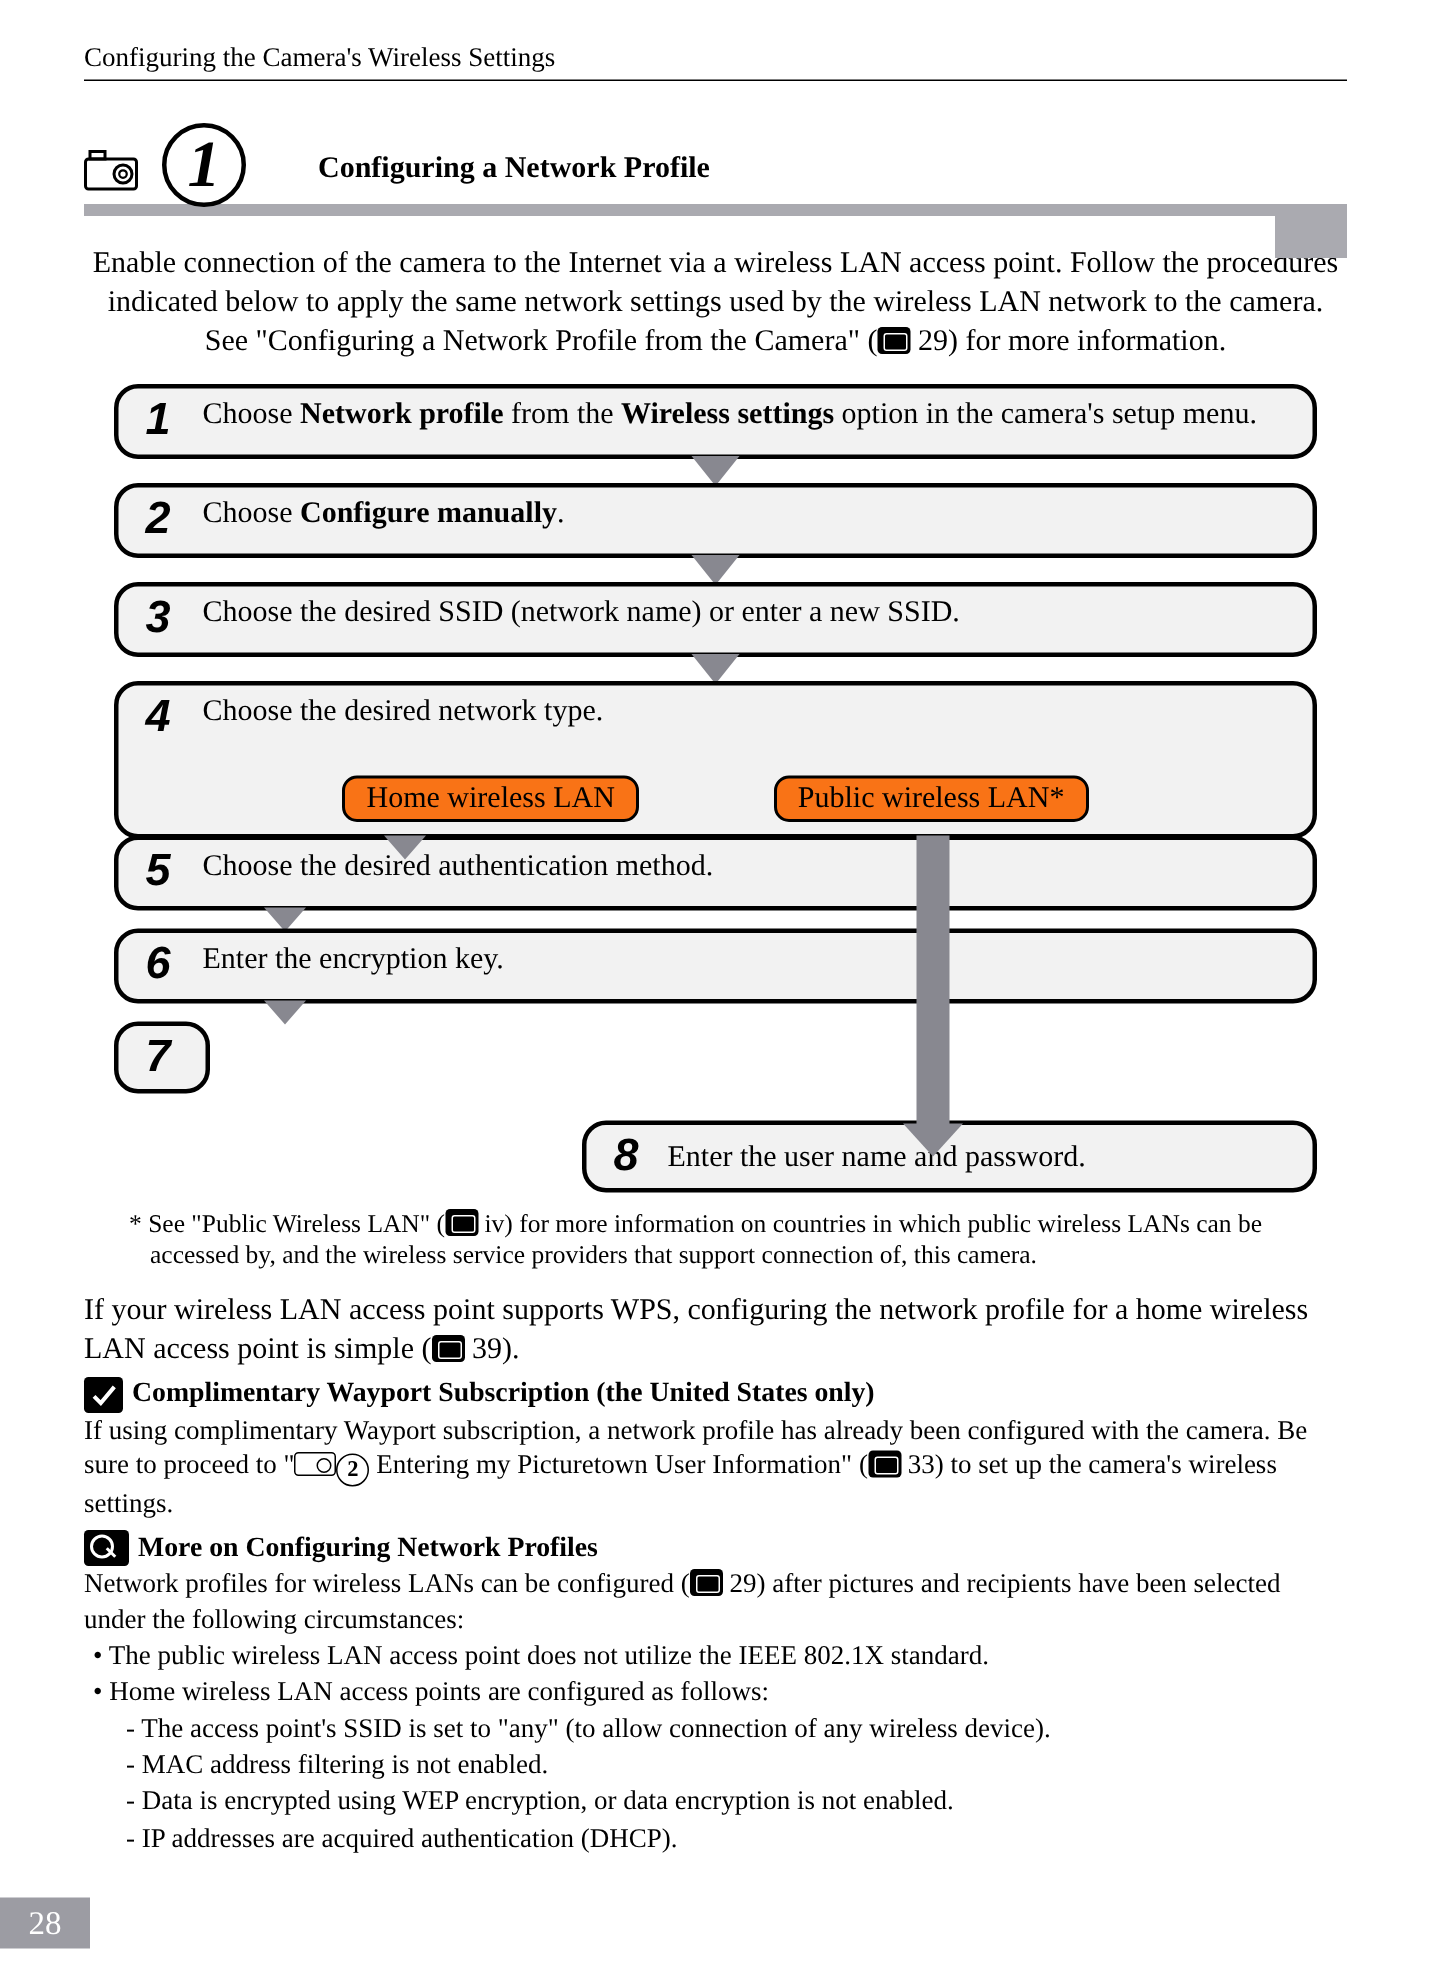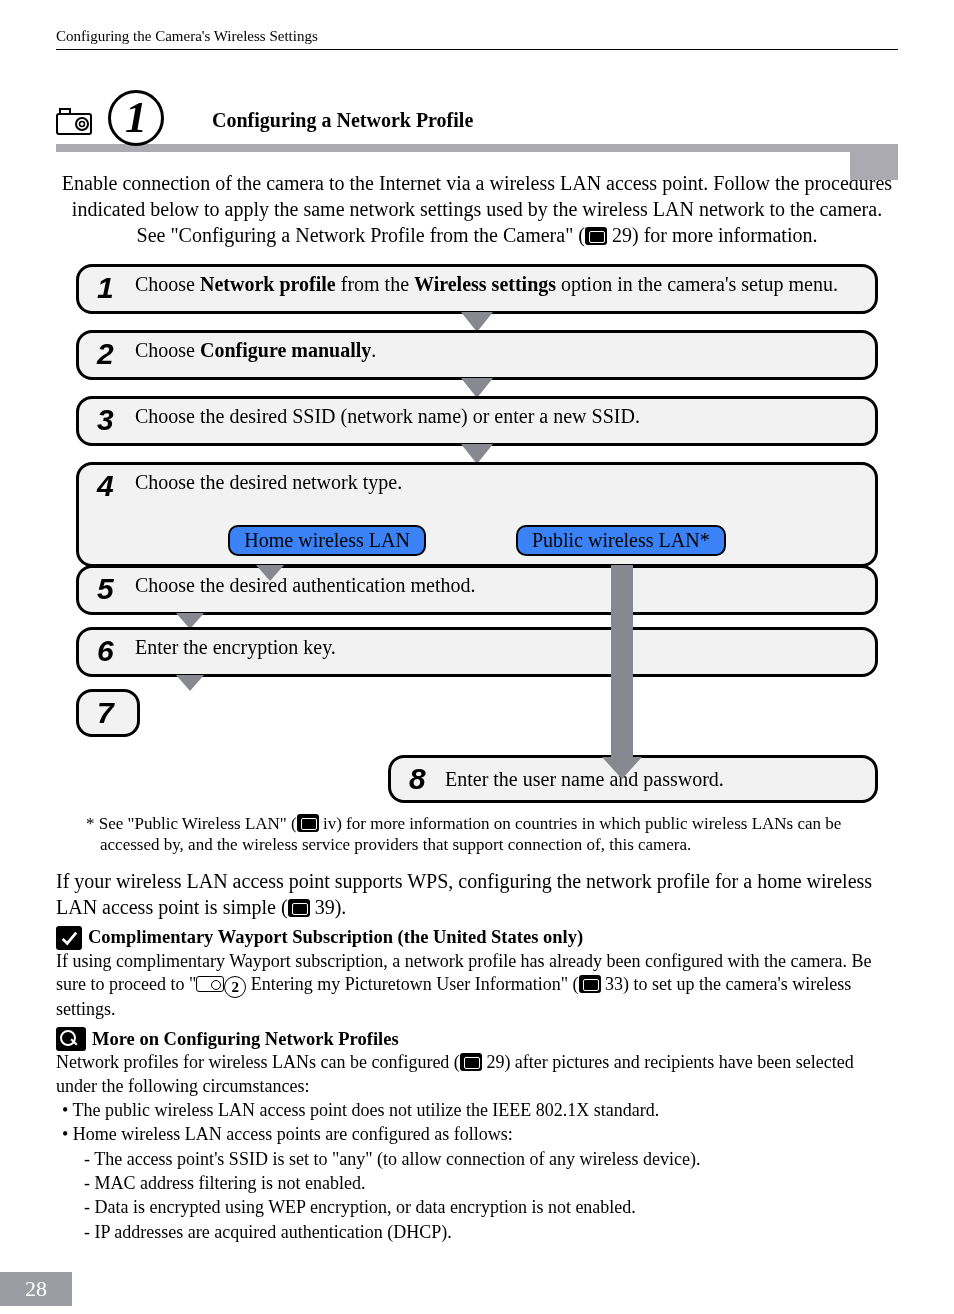--- a/index.html
+++ b/index.html
@@ -5,25 +5,25 @@
   * { box-sizing: border-box; margin: 0; padding: 0; }
   body {
     font-family: "Times New Roman", Georgia, serif;
     background: #fff;
     width: 954px;
     margin: 0 auto;
     padding: 28px 56px 40px 56px;
     color: #000;
   }
   .running-head {
-    font-size: 15px;
+    font-size: 18px;
     font-weight: 400;
     border-bottom: 1px solid #000;
     padding-bottom: 4px;
-    margin-bottom: 40px;
+    margin-bottom: 28px;
   }
   .section-head {
     display: flex;
     align-items: flex-end;
     gap: 16px;
     border-bottom: 8px solid #aaaab0;
     padding-bottom: 4px;
     margin-bottom: 18px;
     position: relative;
   }
@@ -109,21 +109,21 @@
     border-right:14px solid transparent;
     border-top:16px solid #888890;
     margin:-2px 0 -2px 0;
   }
   .netrow {
     display:flex; gap:90px; justify-content:center; margin-top:8px;
   }
   .netopt {
     border:2px solid #000;
     border-radius:10px;
-    background:#3b82f6;
+    background:#f97316;
     padding:2px 14px;
     font-size:20px;
   }
   .long-arrow {
     width:22px;
     background:#888890;
     position:relative;
   }
   .long-arrow::after{
     content:"";
@@ -166,21 +166,21 @@
   }
   .note-body { font-size:18px; line-height:1.3; }
   ul.bul { list-style:none; padding-left:6px; font-size:18px; line-height:1.35;}
   ul.bul > li::before{content:"• "; }
   ul.dash { list-style:none; padding-left:22px; font-size:18px; line-height:1.35;}
   ul.dash > li::before{content:"- ";}
   .page-num {
     position:relative;
     margin-top:28px;
     margin-left:-56px;
-    width:72px;
+    width:60px;
     background:#9c9ca3;
     color:#fff;
     font-size:22px;
     text-align:center;
     padding:4px 0;
   }
   .step7-wrap{ display:flex; align-items:flex-start; gap:0;}
   .step7-box{
     display:flex;align-items:center;gap:16px;
     border:3px solid #000;border-radius:16px;background:#f2f2f2;

